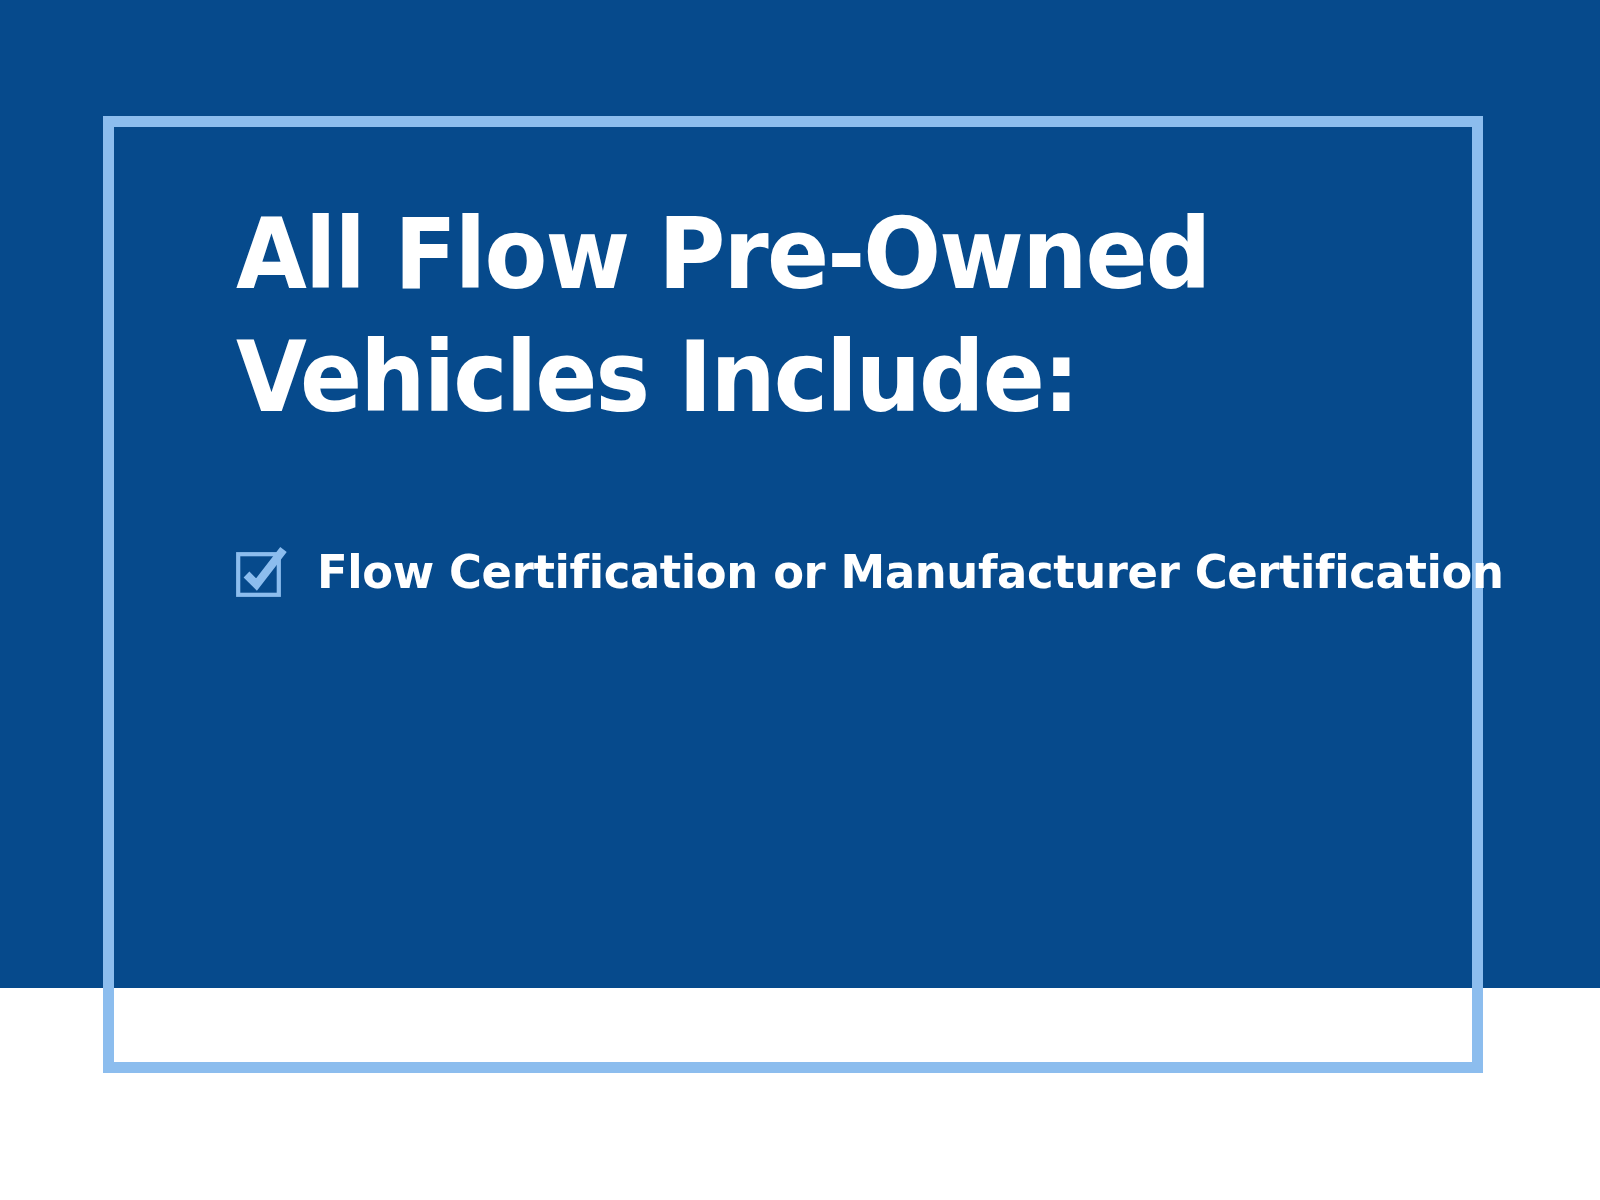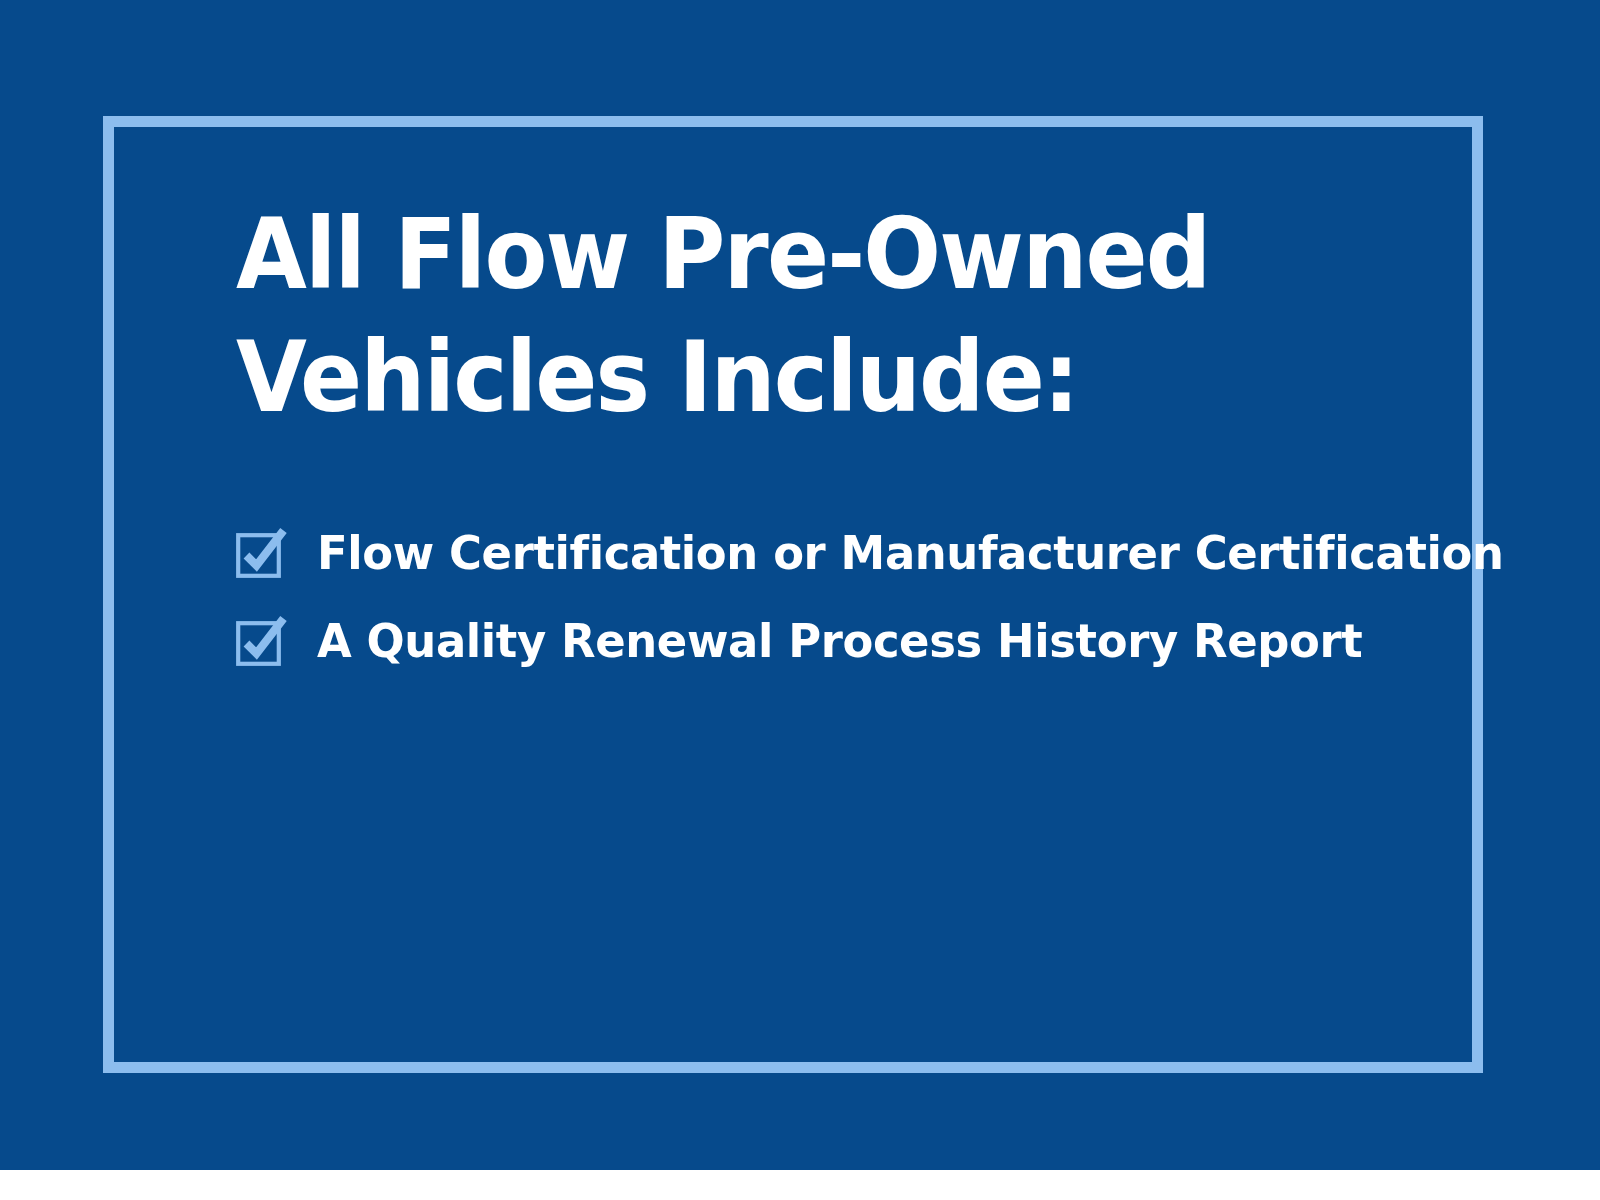--- a/index.html
+++ b/index.html
@@ -10,21 +10,21 @@
   body {
     width: 1600px;
     height: 1200px;
     overflow: hidden;
     font-family: "Liberation Sans", sans-serif;
   }
 
   #poster {
     position: relative;
     width: 1600px;
-    height: 1170px;
+    height: 988px;
     background: #064A8C;
     box-sizing: border-box;
   }
 
   
   #frame {
     position: absolute;
     left: 103px;
     top: 116px;
     width: 1380px;
@@ -61,21 +61,21 @@
     position: absolute;
     left: 236px;
     top: 528px;
     margin: 0;
     padding: 0;
     list-style: none;
     width: 1220px;
   }
   .benefit-item {
     display: flex;
-    align-items: flex-start;
+    align-items: center;
     height: 88px;
   }
   .benefit-check {
     flex: 0 0 auto;
     width: 50px;
     height: 50px;
     margin-right: 31px;
     display: block;
     overflow: visible;
   }
@@ -107,25 +107,18 @@
   <ul id="benefits-list">
 
     <li class="benefit-item">
       <svg class="benefit-check" viewBox="0 0 50 50" aria-hidden="true">
         <rect x="2.2" y="7.2" width="40.6" height="40.6" fill="none" stroke="#8CBDEE" stroke-width="4.2"></rect>
         <path d="M10.5 27.5 L20.5 37.5 L47.5 2.5" fill="none" stroke="#8CBDEE" stroke-width="8.2" stroke-linecap="butt" stroke-linejoin="miter"></path>
       </svg>
       <span class="benefit-label">Flow Certification or Manufacturer Certification</span>
     </li>
 
-    <li class="benefit-item">
-      <svg class="benefit-check" viewBox="0 0 50 50" aria-hidden="true">
-        <rect x="2.2" y="7.2" width="40.6" height="40.6" fill="none" stroke="#8CBDEE" stroke-width="4.2"></rect>
-        <path d="M10.5 27.5 L20.5 37.5 L47.5 2.5" fill="none" stroke="#8CBDEE" stroke-width="8.2" stroke-linecap="butt" stroke-linejoin="miter"></path>
-      </svg>
-      <span class="benefit-label">A Quality Renewal Process History Report</span>
-    </li>
 
 
 
 
   </ul>
 </div>
 
 </body></html>

